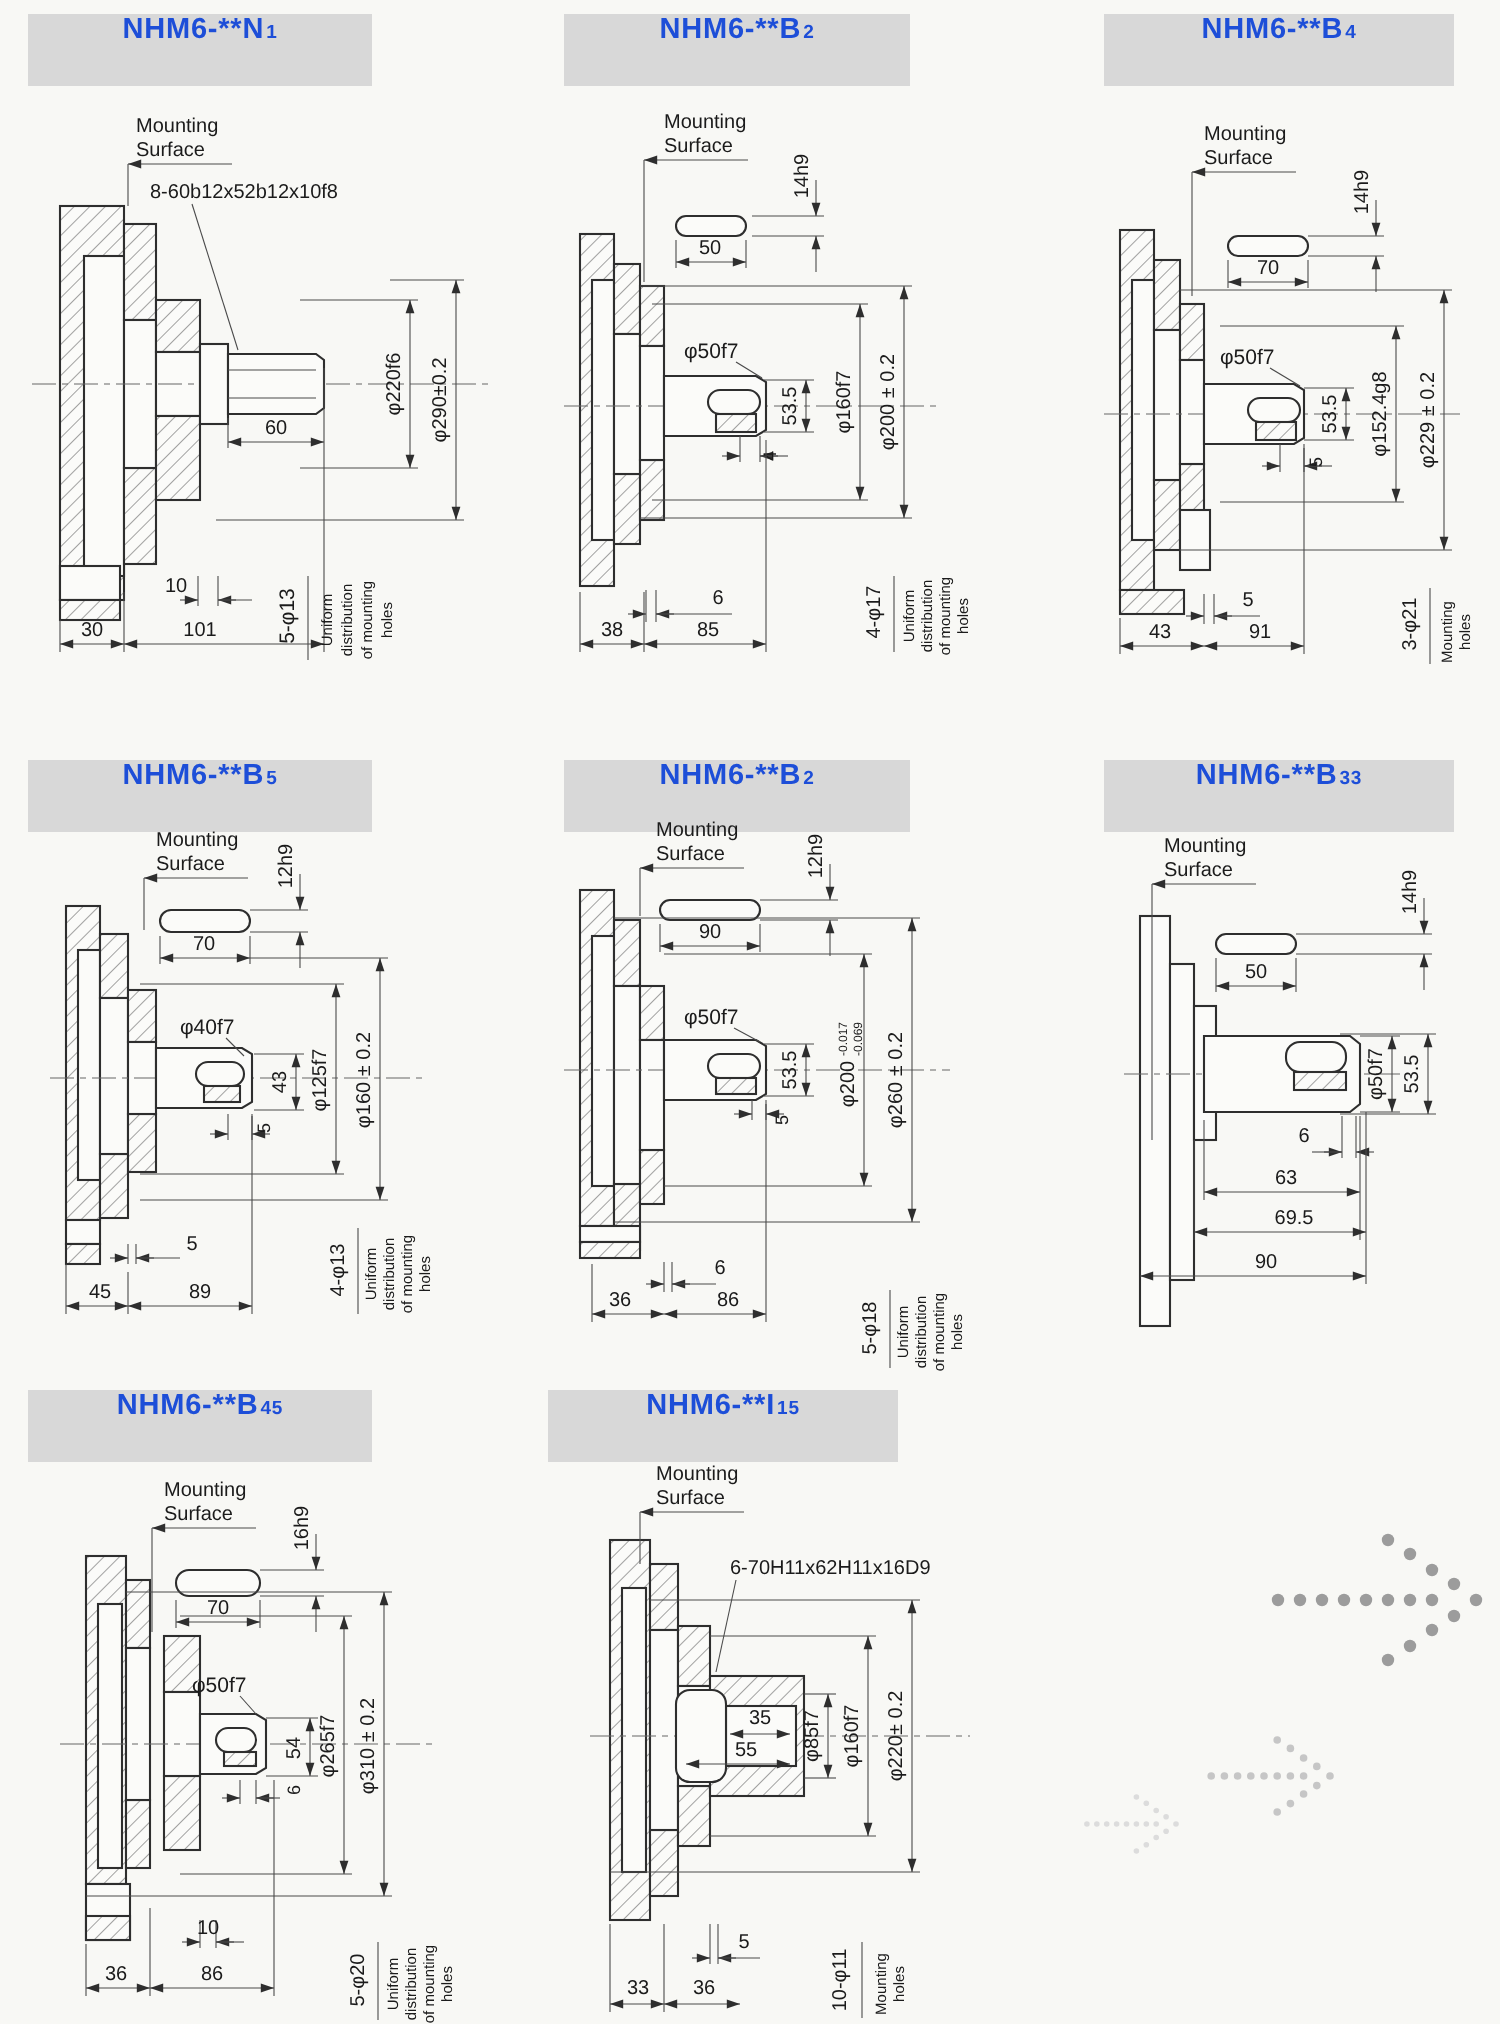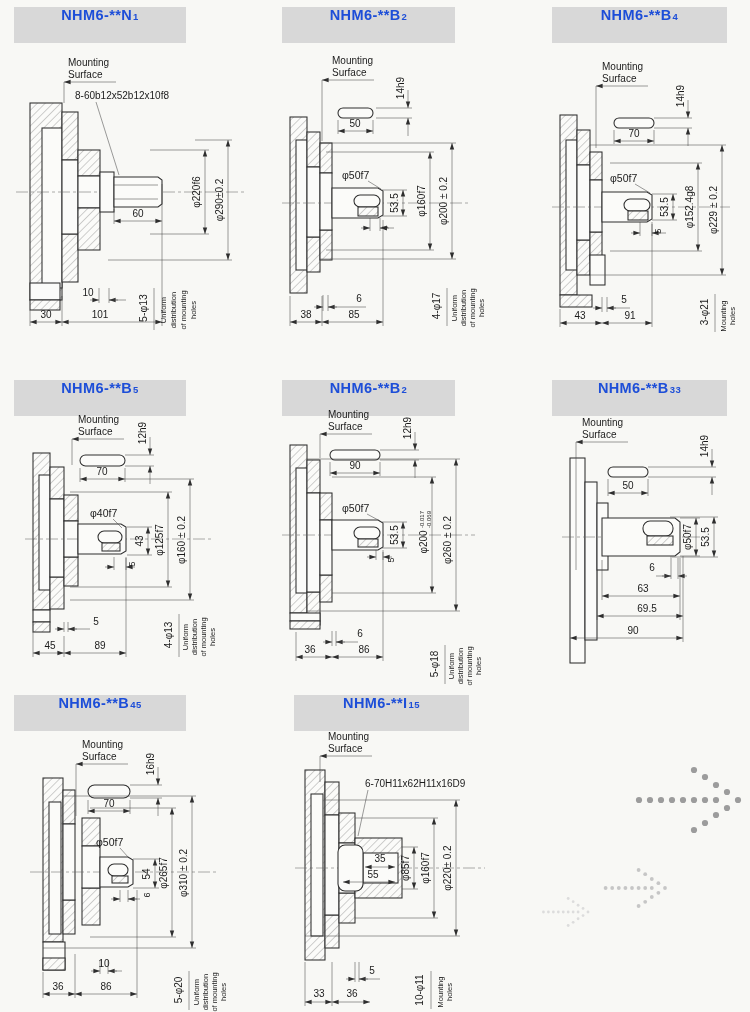--- a/index.html
+++ b/index.html
@@ -682,21 +682,21 @@
           <text x="182" y="300" font-size="10" text-anchor="middle" transform="rotate(-90 182 300)">5-φ20</text>
           <line x1="189" y1="281" x2="189" y2="320" stroke="#4a4a4a" stroke-width="0.55"></line>
           <text x="199" y="302" font-size="7.5" text-anchor="middle" transform="rotate(-90 199 302)">Uniform</text>
           <text x="208" y="302" font-size="7.5" text-anchor="middle" transform="rotate(-90 208 302)">distribution</text>
           <text x="217" y="302" font-size="7.5" text-anchor="middle" transform="rotate(-90 217 302)">of mounting</text>
           <text x="226" y="302" font-size="7.5" text-anchor="middle" transform="rotate(-90 226 302)">holes</text>
         </g>
       </svg>
     </section>
     <section class="panel" style="left: 270px; top: 690px; width: 240px; height: 322px;">
-      <div class="title-bar" style="left: 24px; top: 5px; width: 175px;">
+      <div class="title-bar" style="left: 4px; top: 5px; width: 175px;">
         <span>NHM6-**I</span>
         <span class="sub">15</span>
       </div>
       <svg class="drawing" width="240" height="322" viewBox="0 0 240 322">
         <g>
           <rect x="35" y="80" width="20" height="190" fill="#fbfbf9"></rect>
           <rect x="35" y="80" width="20" height="190" fill="url(#hp)" stroke="#2e2e2e" stroke-width="1.05"></rect>
           <rect x="41" y="104" width="12" height="142" fill="#fbfbf9" stroke="#2e2e2e" stroke-width="1.05"></rect>
           <rect x="55" y="92" width="14" height="33" fill="#fbfbf9"></rect>
           <rect x="55" y="92" width="14" height="33" fill="url(#hp)" stroke="#2e2e2e" stroke-width="1.05"></rect>

